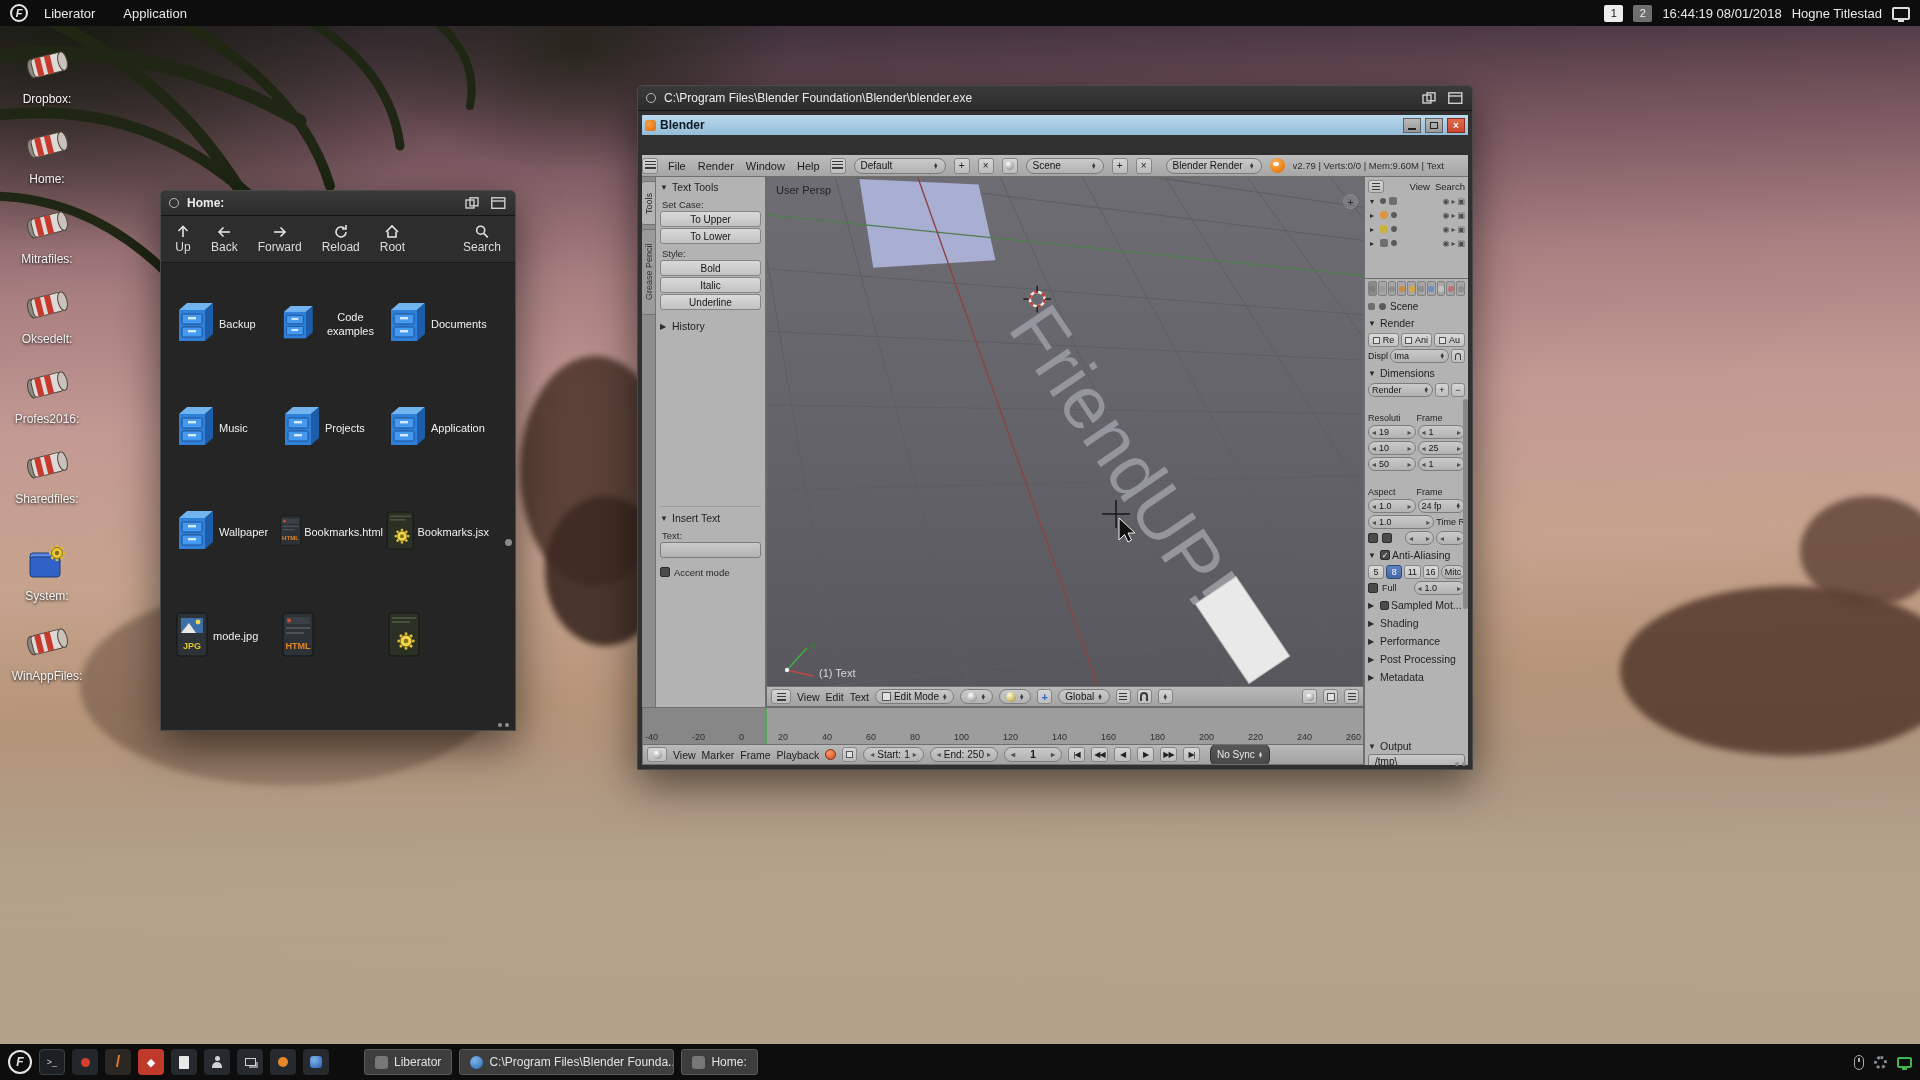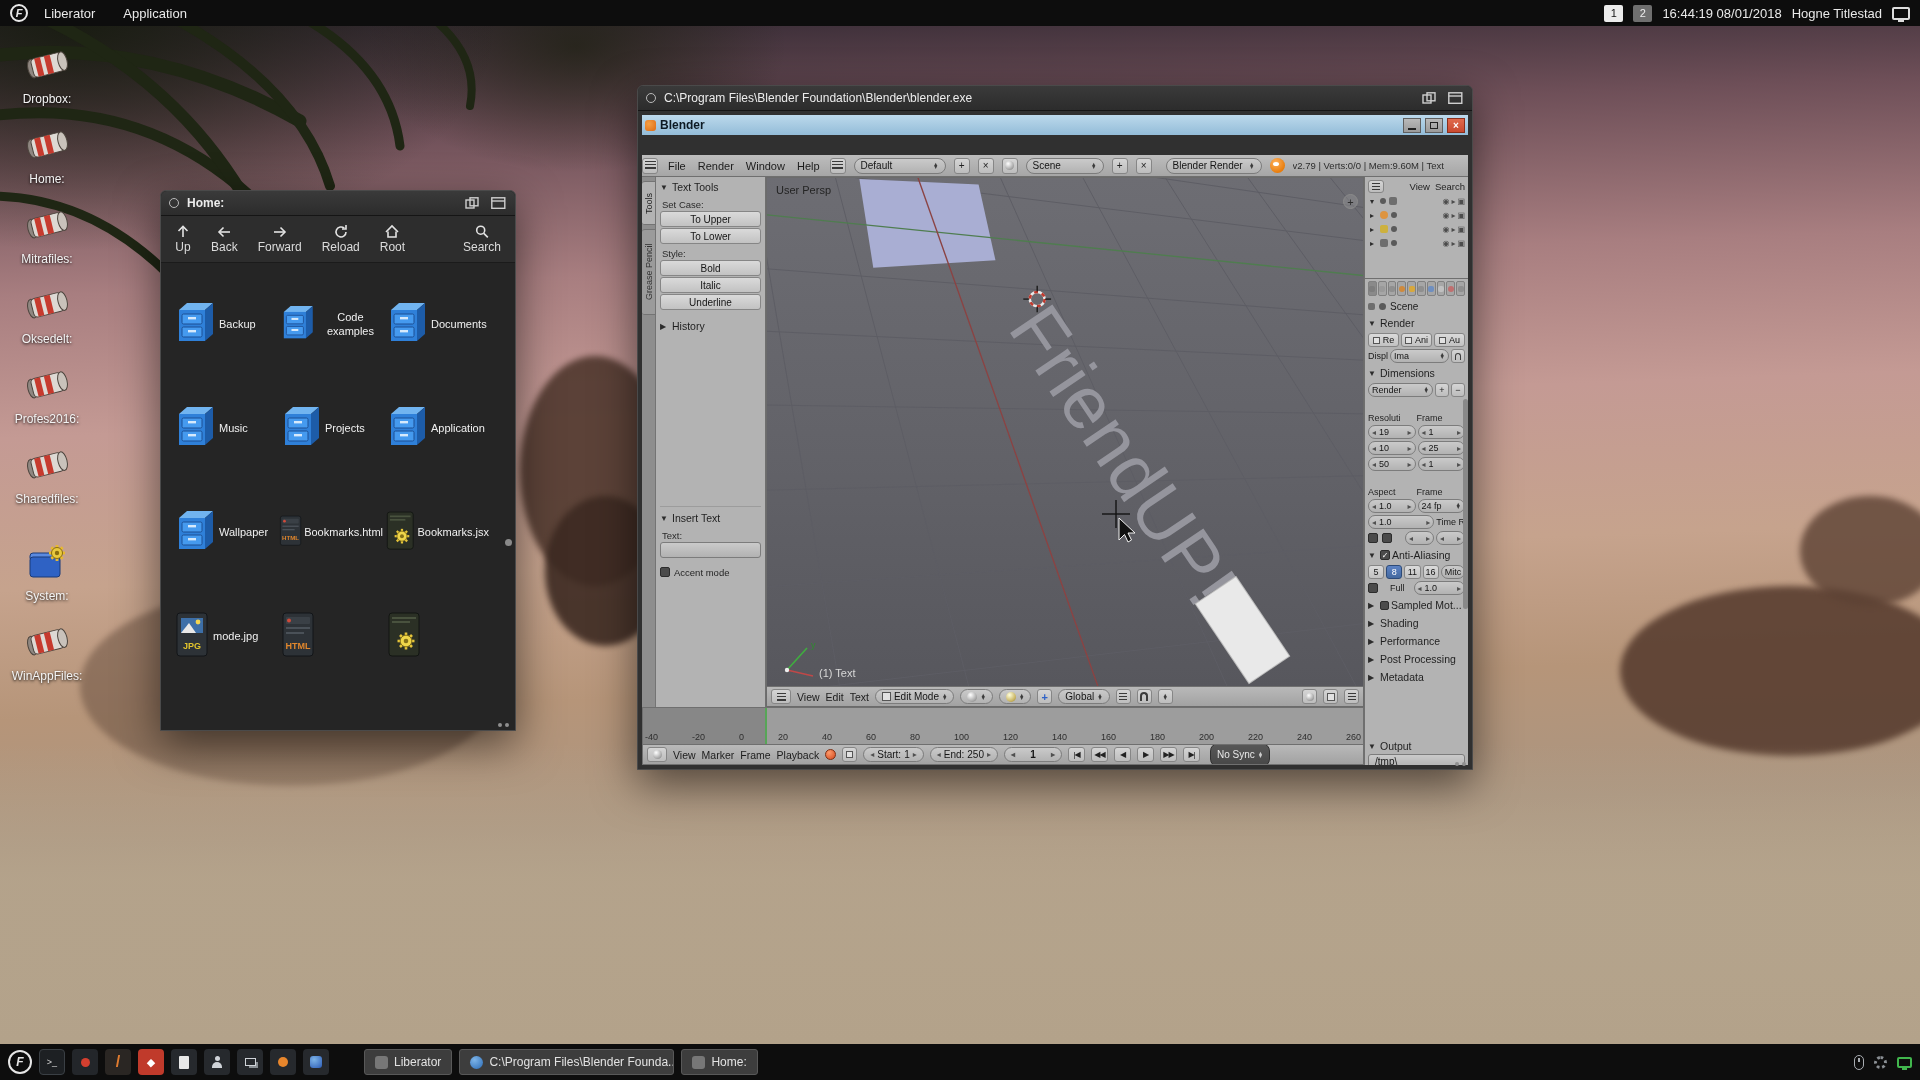--- a/index.html
+++ b/index.html
@@ -1004,21 +1004,21 @@
               <span class="bbtn" style="flex:.5">16</span>
               <span class="bfield">
                 <span>Mitc</span>
                 <span class="ud" style="margin-left:auto">
                     <i>▲</i>
                     <i>▼</i>
                   </span>
               </span>
             </div>
             <div class="row">
-              <span style="flex:1;display:flex;gap:12px;align-items:flex-end">
+              <span style="flex:1;display:flex;gap:4px;align-items:flex-end">
                 <span class="chk"></span>
                 <span class="mini">Full</span>
               </span>
               <span class="bfield">
                   <span class="arrL">◂</span>
                   <span>1.0</span>
                   <span class="arrR" style="margin-left:auto">▸</span>
                 </span>
             </div>
 

